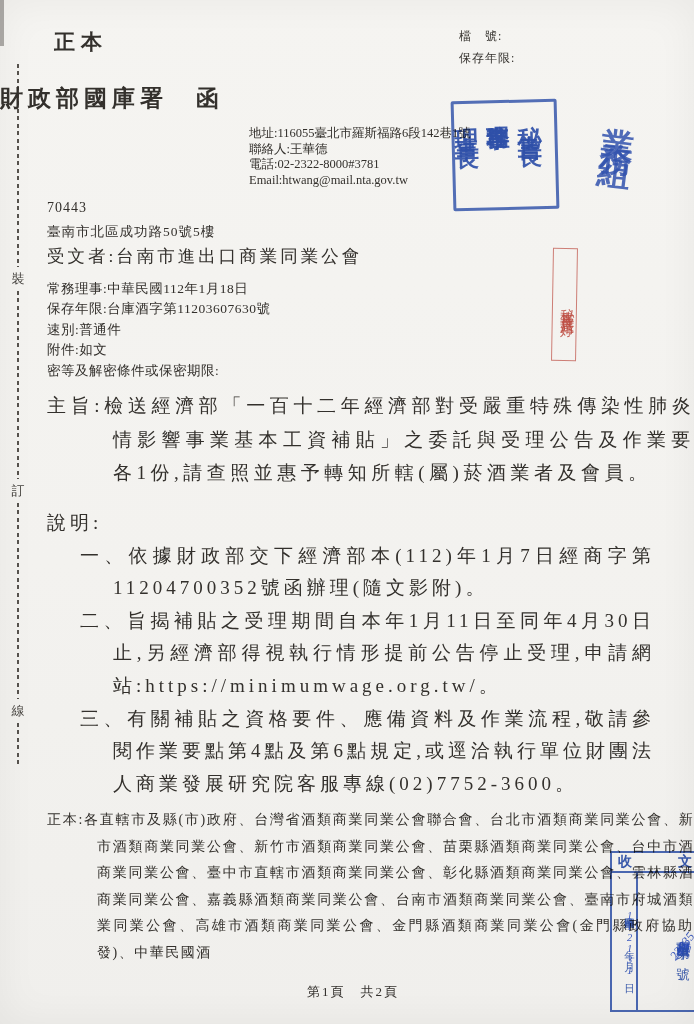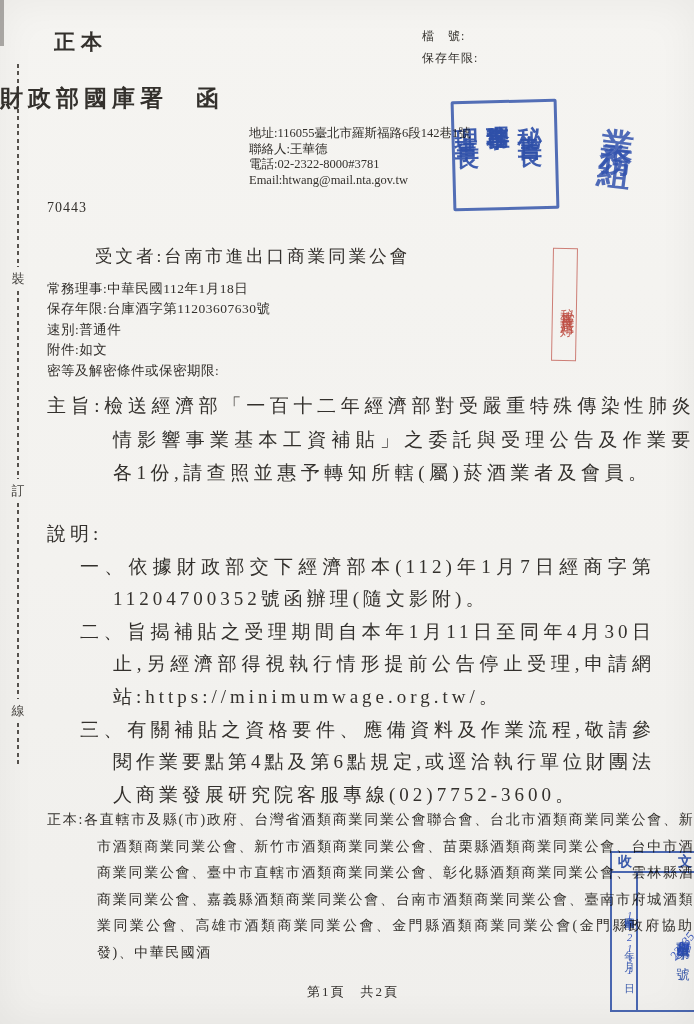--- a/index.html
+++ b/index.html
@@ -15,35 +15,35 @@
   
   .binding { position:absolute; left:9px; top:64px; width:18px; height:715px;
     display:flex; flex-direction:column; align-items:center; font-size:13px; color:#45423e; }
   .bdash { width:2px; background-image:repeating-linear-gradient(to bottom,#56524d 0 4px,transparent 4px 7.5px); }
   .bd1{height:203px;} .bd2{height:188px;} .bd3{height:196px;} .bd4{height:42px;}
   .bchar { margin:3px 0; letter-spacing:0; }
 
   .scan-mark { position:absolute; left:0; top:0; width:4px; height:46px; background:#6d6a66; opacity:.55; }
 
   .copy-label { left:54px; top:28px; font-size:21px; letter-spacing:6px; font-weight:600; }
-  .file-box { left:422px; top:25px; font-size:12px; line-height:22px; letter-spacing:1px; }
+  .file-box { left:459px; top:25px; font-size:12px; line-height:22px; letter-spacing:1px; }
   .title { left:0; right:0; top:83px; margin:0; text-align:left; font-size:23px;
     font-weight:600; letter-spacing:5px; }
   .contact { left:249px; top:126px; font-size:12.5px; line-height:15.6px; }
 
   .zip { left:47px; top:200px; font-size:14px; letter-spacing:1px; }
   .recv-addr { left:47px; top:223px; font-size:13.5px; letter-spacing:1px; }
-  .recipient { left:47px; top:244px; font-size:17.5px; letter-spacing:3px; font-weight:500;margin-left:48px; }
+  .recipient { left:47px; top:244px; font-size:17.5px; letter-spacing:3px; font-weight:500; }
   .meta { left:47px; top:279px; font-size:13.5px; line-height:20.4px; letter-spacing:0.5px; }
 
   .subject { left:47px; top:389px; width:606px; font-size:19px; line-height:33.5px;
     letter-spacing:4.5px; text-align:justify; padding-left:66px; text-indent:-66px;
     overflow-wrap:anywhere; }
   .explain { left:47px; top:507px; width:608px; font-size:19px; line-height:32.6px;
-    letter-spacing:4px;margin-top:11px; }
+    letter-spacing:4px; }
   .exp-item { text-align:justify; padding-left:66px; text-indent:-33px; overflow-wrap:anywhere; }
 
   .copies { left:47px; top:807px; width:613px; font-size:14px; line-height:26.6px;
     letter-spacing:1.5px; text-align:justify; padding-left:50px; text-indent:-50px; }
 
   .footer { left:12px; right:0; top:983px; text-align:center; font-size:13px; letter-spacing:2px; }
 
   
   .stamp-approval { left:452px; top:100px; width:106px; height:110px;
     border:3px solid rgba(49,84,179,.82); border-radius:2px;
@@ -119,20 +119,21 @@
     <span class="col sp3">秘書長</span>
     <span class="col sp4">常務理事</span>
     <span class="col sp3">理事長</span>
   </div>
 
   <div class="abs stamp-assignment">業務組</div>
 
   <div class="abs stamp-secretary">秘書長黃靖婷</div>
 
   <div class="abs zip">70443</div>
+  <div class="abs recv-addr">臺南市北區成功路50號5樓</div>
   <div class="abs recipient">受文者:台南市進出口商業同業公會</div>
 
   <div class="abs meta">
     <div>常務理事:中華民國112年1月18日</div>
     <div>保存年限:台庫酒字第11203607630號</div>
     <div>速別:普通件</div>
     <div>附件:如文</div>
     <div>密等及解密條件或保密期限:</div>
   </div>
 

